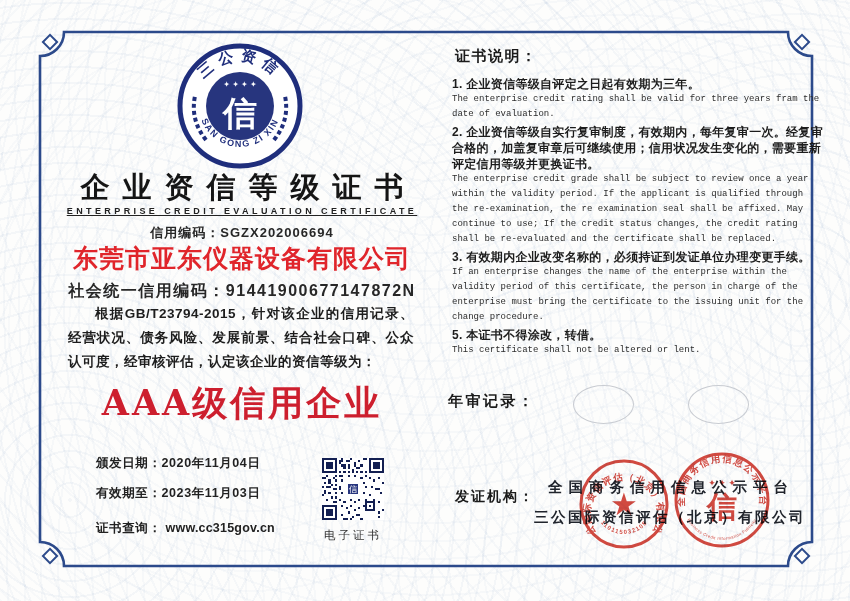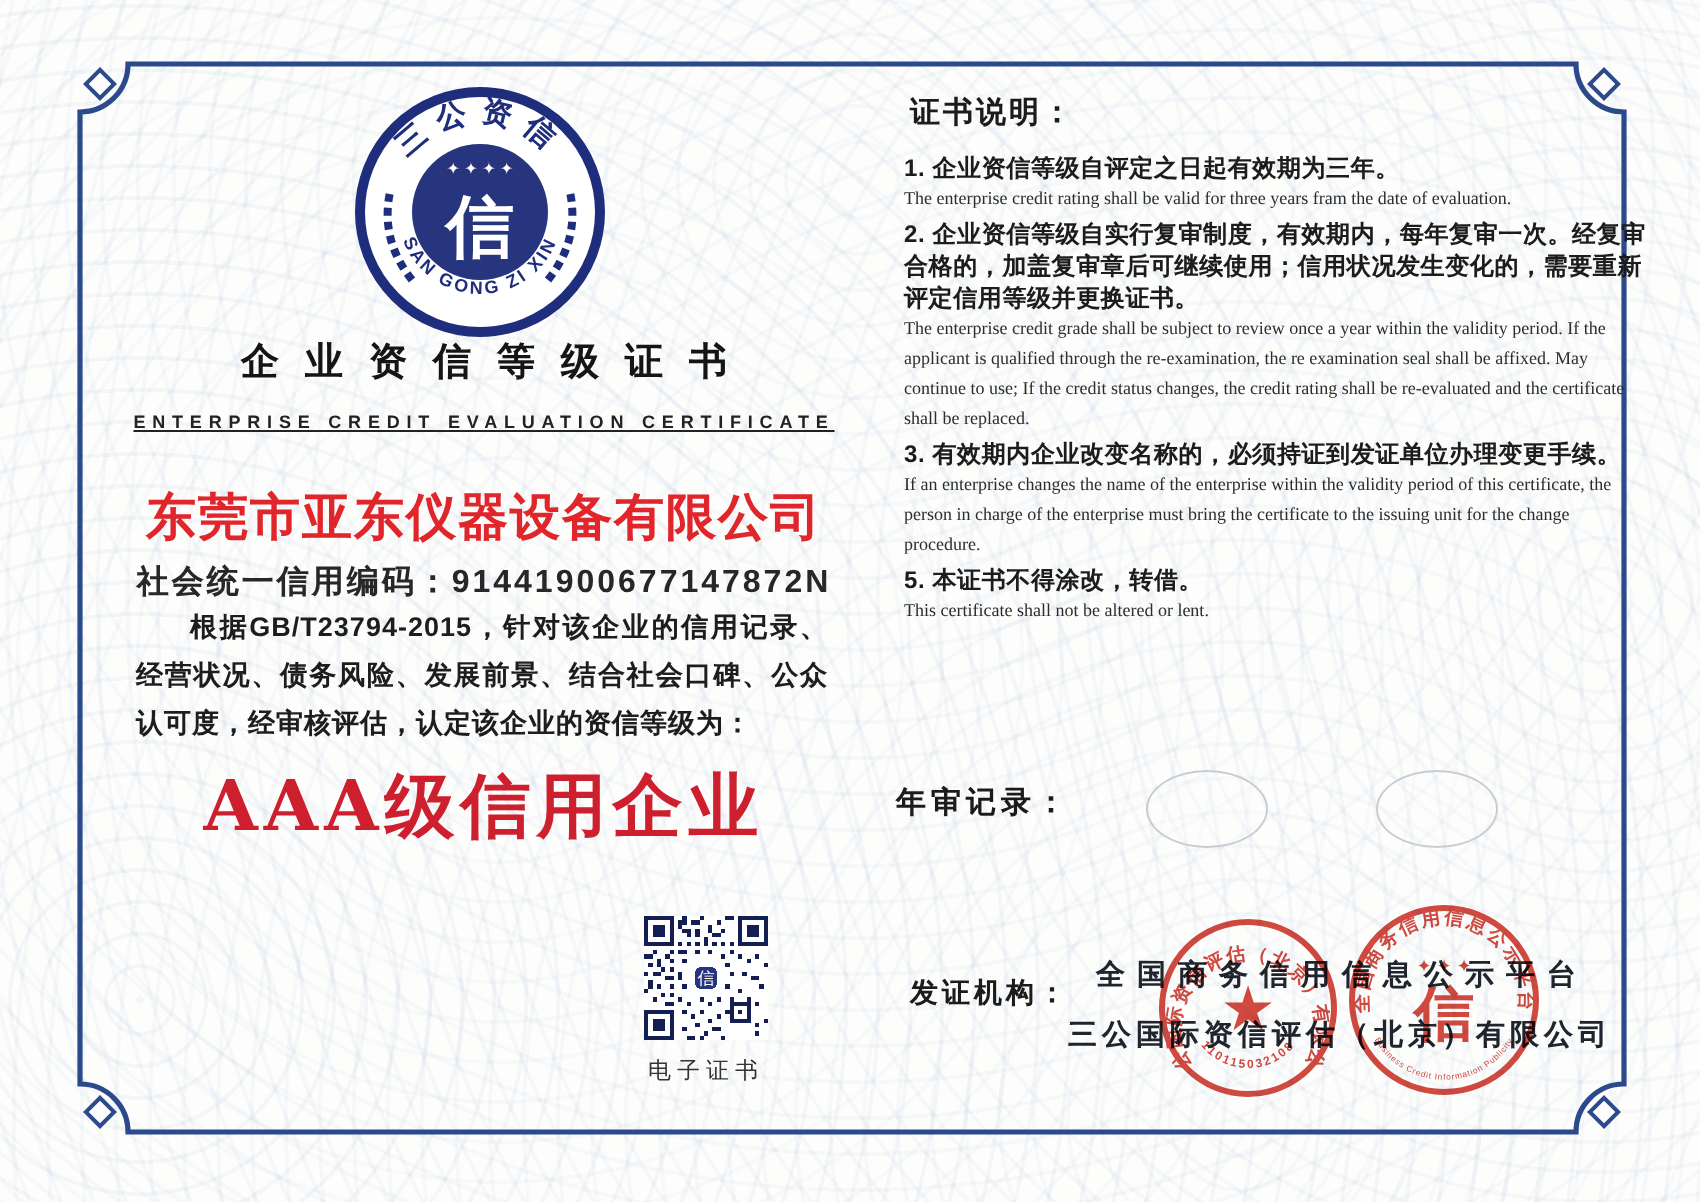--- a/index.html
+++ b/index.html
@@ -17,21 +17,21 @@
       repeating-radial-gradient(circle at 250px 330px, rgba(125,155,195,.045) 0 2px, transparent 2px 20px),
       repeating-radial-gradient(circle at 620px 560px, rgba(125,155,195,.05) 0 2px, transparent 2px 17px),
       #fdfdfc;
   }
   .abs{position:absolute;}
   svg{display:block;}
   
   .title{
     left:42px;top:168px;width:400px;text-align:center;
     font-family:"DejaVu Serif","Liberation Serif",serif;
-    font-size:19px;font-weight:700;color:#151515;letter-spacing:13px;
+    font-size:29px;font-weight:700;color:#151515;letter-spacing:13px;
     white-space:nowrap;text-indent:13px;
   }
   .subtitle{
     left:42px;top:206px;width:400px;text-align:center;
     font-size:9px;font-weight:700;color:#222;letter-spacing:3.4px;white-space:nowrap;text-decoration:underline;
   }
   .credit-code{
     left:42px;top:224px;width:400px;text-align:center;
     font-size:13px;font-weight:700;color:#272727;letter-spacing:1px;
   }
@@ -62,21 +62,21 @@
     margin-top:8px;text-align:center;
     font-family:"DejaVu Serif","Liberation Serif",serif;
     font-size:11.5px;color:#333;letter-spacing:3px;white-space:nowrap;
   }
   
   .notes-heading{
     left:455px;top:47px;font-size:15px;font-weight:700;color:#1b1b1b;letter-spacing:1.5px;
   }
   .notes{left:452px;top:76px;width:372px;}
   .note-zh{font-size:12px;line-height:16px;font-weight:700;color:#1c1c1c;margin:0;letter-spacing:.3px;}
-  .note-en{font-family:Liberation Serif, serif;
+  .note-en{font-family:Liberation Mono, monospace;
     font-size:9px;line-height:15px;color:#2c2c2c;margin:0 0 2px 0;}
   .annual-label{
     left:448px;top:392px;font-size:15px;font-weight:700;color:#1b1b1b;letter-spacing:2.5px;
   }
   .stamp-oval{
     width:59px;height:37px;border:1px solid #c9ccd2;border-radius:50%;
     background:rgba(255,255,255,.2);
   }
   .stamp-1{left:573px;top:385px;}
   .stamp-2{left:688px;top:385px;}
@@ -125,31 +125,45 @@
       <text x="64" y="83" text-anchor="middle" font-size="34" font-weight="bold" fill="#ffffff" font-family="DejaVu Serif, serif">信</text>
       <text font-family="Liberation Sans, sans-serif" font-size="9" font-weight="bold" fill="#1f2e7c" letter-spacing="1.5">
         <textPath href="#lg-bot" startOffset="50%" text-anchor="middle">SAN GONG ZI XIN</textPath>
       </text>
     </svg>
   </div>
 
   <div class="abs title">企业资信等级证书</div>
   <div class="abs subtitle">ENTERPRISE CREDIT EVALUATION CERTIFICATE</div>
 
+  <div class="abs credit-code">
+    <span>信用编码：</span><span>SGZX202006694</span>
+  </div>
 
   <div class="abs company">东莞市亚东仪器设备有限公司</div>
 
   <div class="abs uscc">
     <span>社会统一信用编码：</span><span>91441900677147872N</span>
   </div>
 
   <div class="abs body-par">根据GB/T23794-2015，针对该企业的信用记录、经营状况、债务风险、发展前景、结合社会口碑、公众认可度，经审核评估，认定该企业的资信等级为：</div>
 
   <div class="abs rating">AAA级信用企业</div>
 
+  <div class="abs date-block">
+    <p class="date-line">
+      <span>颁发日期：</span><span>2020年11月04日</span>
+    </p>
+    <p class="date-line">
+      <span>有效期至：</span><span>2023年11月03日</span>
+    </p>
+    <p class="date-line query">
+      <span>证书查询：</span>&nbsp;<span class="query-url">www.cc315gov.cn</span>
+    </p>
+  </div>
 
   <div class="abs qr-wrap">
     <svg width="62" height="62" viewBox="0 0 29 29" shape-rendering="crispEdges">
       <rect width="29" height="29" fill="#ffffff"></rect>
       <g fill="#131f52">
         <rect x="0" y="0" width="7" height="7"></rect>
           <rect x="22" y="0" width="7" height="7"></rect>
           <rect x="0" y="22" width="7" height="7"></rect>
         <rect x="1" y="1" width="5" height="5" fill="#ffffff"></rect>
           <rect x="23" y="1" width="5" height="5" fill="#ffffff"></rect>

